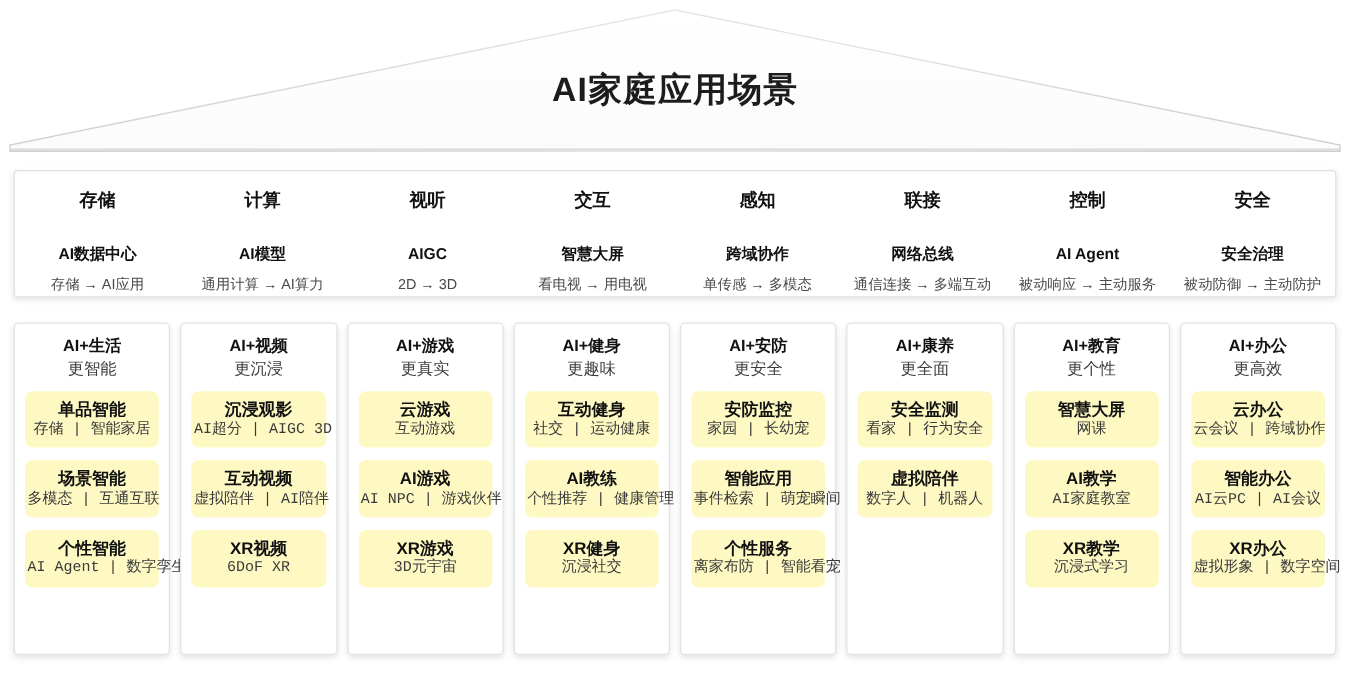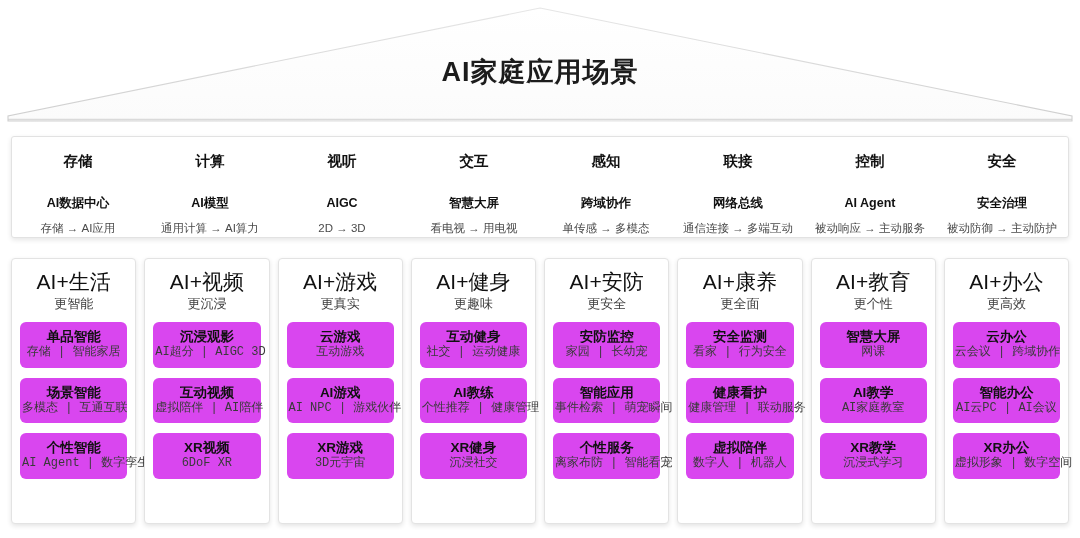--- a/index.html
+++ b/index.html
@@ -54,25 +54,25 @@
     box-sizing:border-box;
     background:#ffffff;
     border:1px solid #e3e3e3;
     border-radius:4px;
     box-shadow:0 2px 5px rgba(0,0,0,.11);
     padding:11px 8px 9px 8px;
     display:flex;flex-direction:column;
     min-width:0;
   }
   .card-head{text-align:center;margin-bottom:10px;}
-  .card-title{font-size:21px;font-weight:normal;color:#111;line-height:1.15;white-space:nowrap;}
+  .card-title{font-size:13px;font-weight:bold;color:#111;line-height:1.15;white-space:nowrap;}
   .card-sub{font-size:13px;color:#3d3d3d;margin-top:3px;line-height:1.15;}
   .pill-list{display:flex;flex-direction:column;gap:10px;flex:1 1 auto;}
   .pill{
-    background:#d946ef;
+    background:#fef9c3;
     border-radius:6px;
     padding:7px 2px 8px 2px;
     text-align:center;
   }
   .pill-name{font-size:13.5px;font-weight:bold;color:#111;line-height:1.2;white-space:nowrap;}
   .pill-desc{font-size:12px;color:#3a3a3a;margin-top:0;line-height:1.2;white-space:nowrap;font-family:Liberation Mono, monospace;}
 </style>
 </head>
 <body>
 
@@ -258,24 +258,20 @@
     <div class="card-head">
       <div class="card-title">AI+康养</div>
       <div class="card-sub">更全面</div>
     </div>
     <div class="pill-list">
       <div class="pill">
         <div class="pill-name">安全监测</div>
         <div class="pill-desc">看家 | 行为安全</div>
       </div>
       <div class="pill">
-        <div class="pill-name">健康看护</div>
-        <div class="pill-desc">健康管理 | 联动服务</div>
-      </div>
-      <div class="pill">
         <div class="pill-name">虚拟陪伴</div>
         <div class="pill-desc">数字人 | 机器人</div>
       </div>
     </div>
   </div>
 
   <div class="card">
     <div class="card-head">
       <div class="card-title">AI+教育</div>
       <div class="card-sub">更个性</div>

